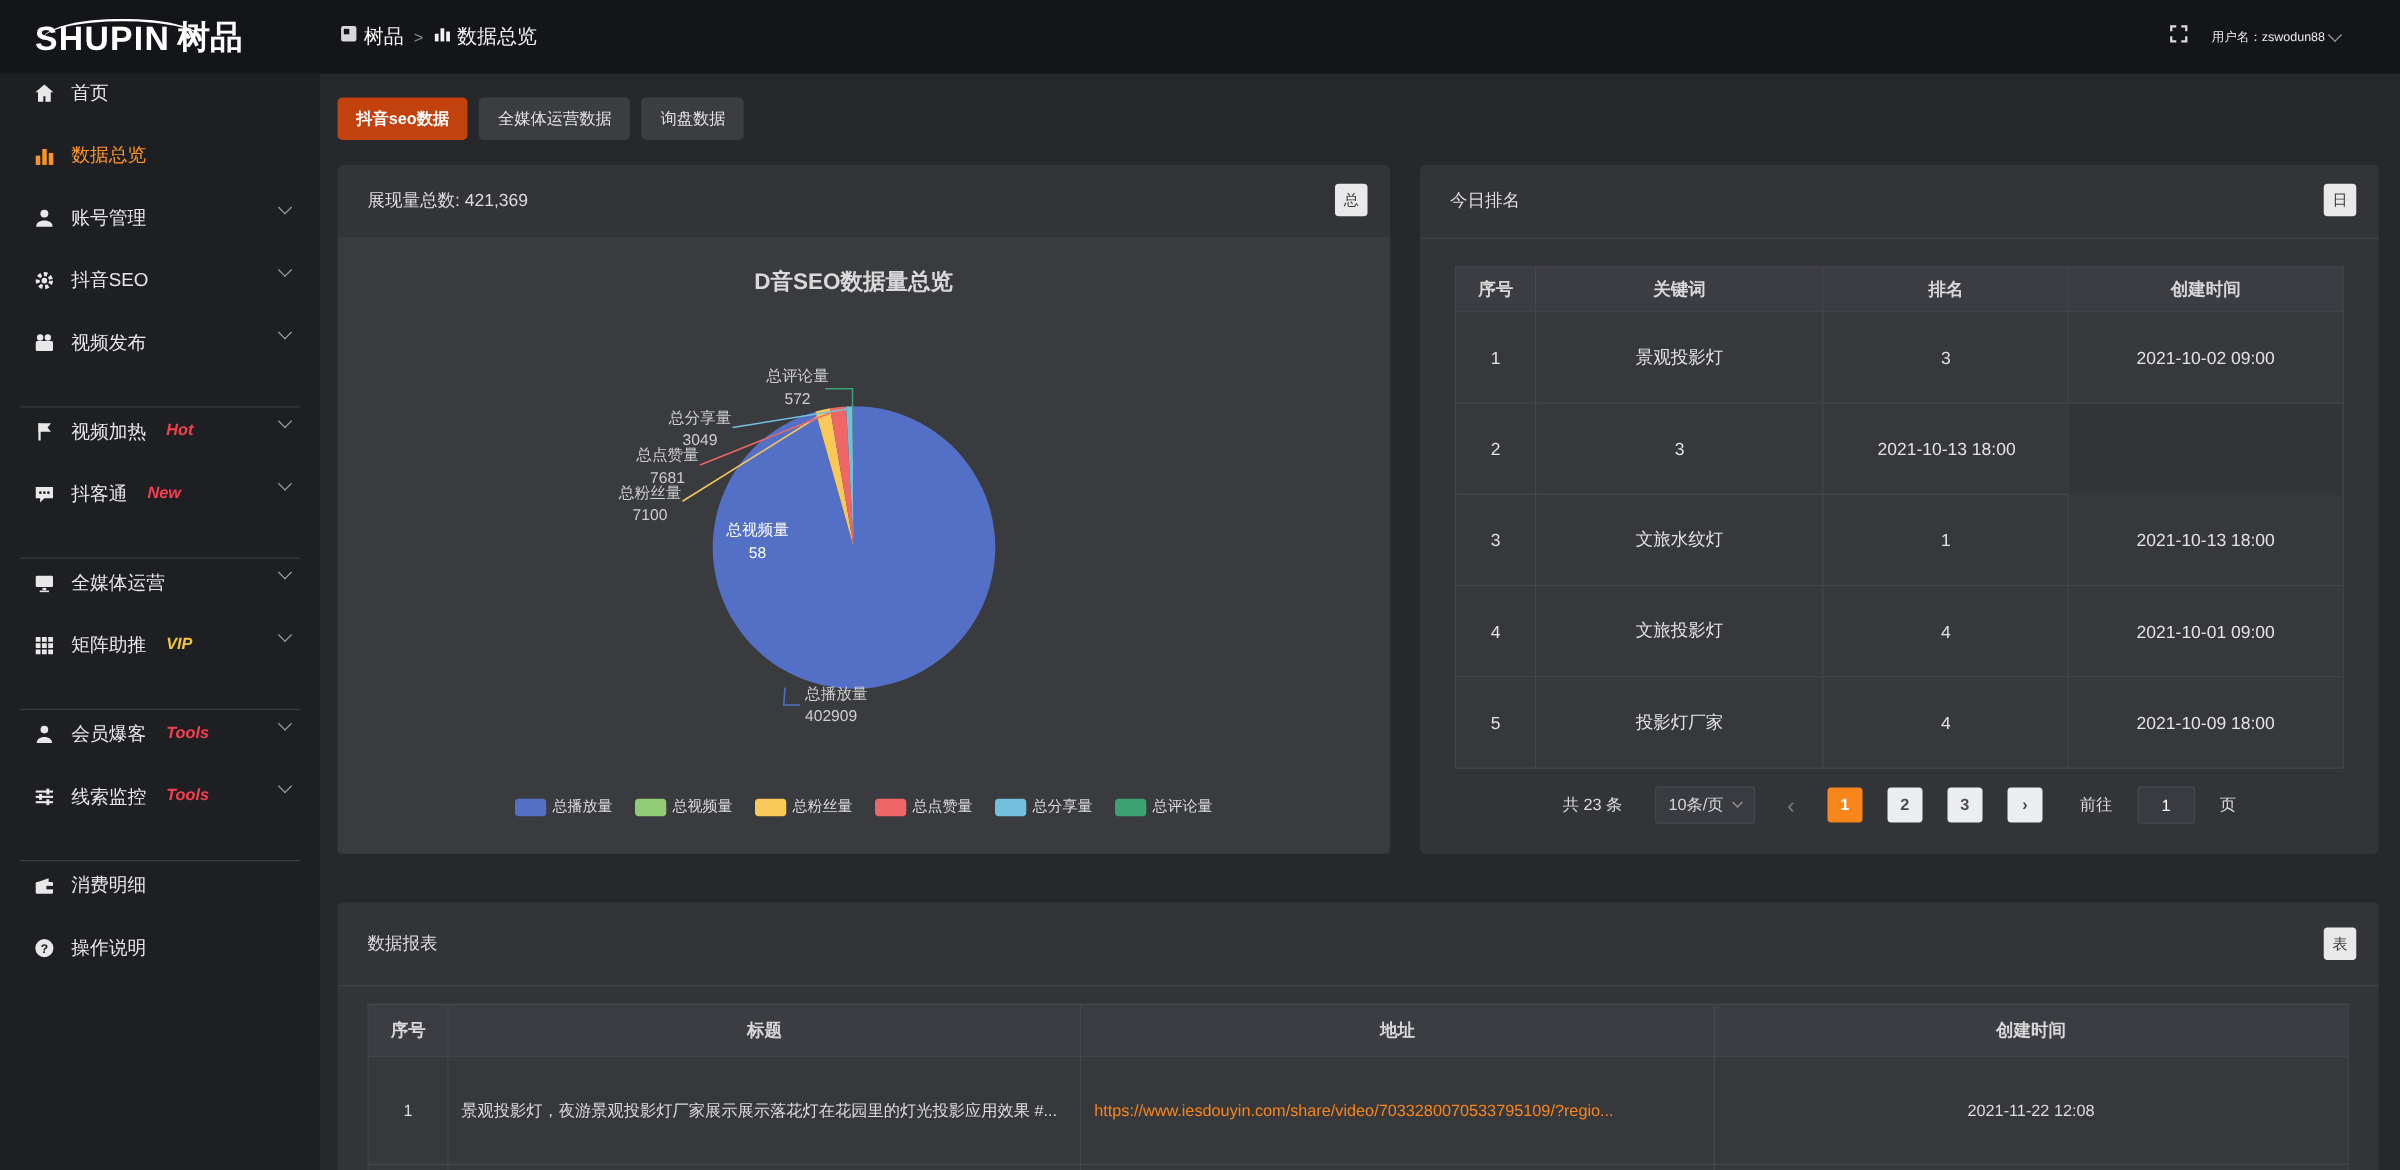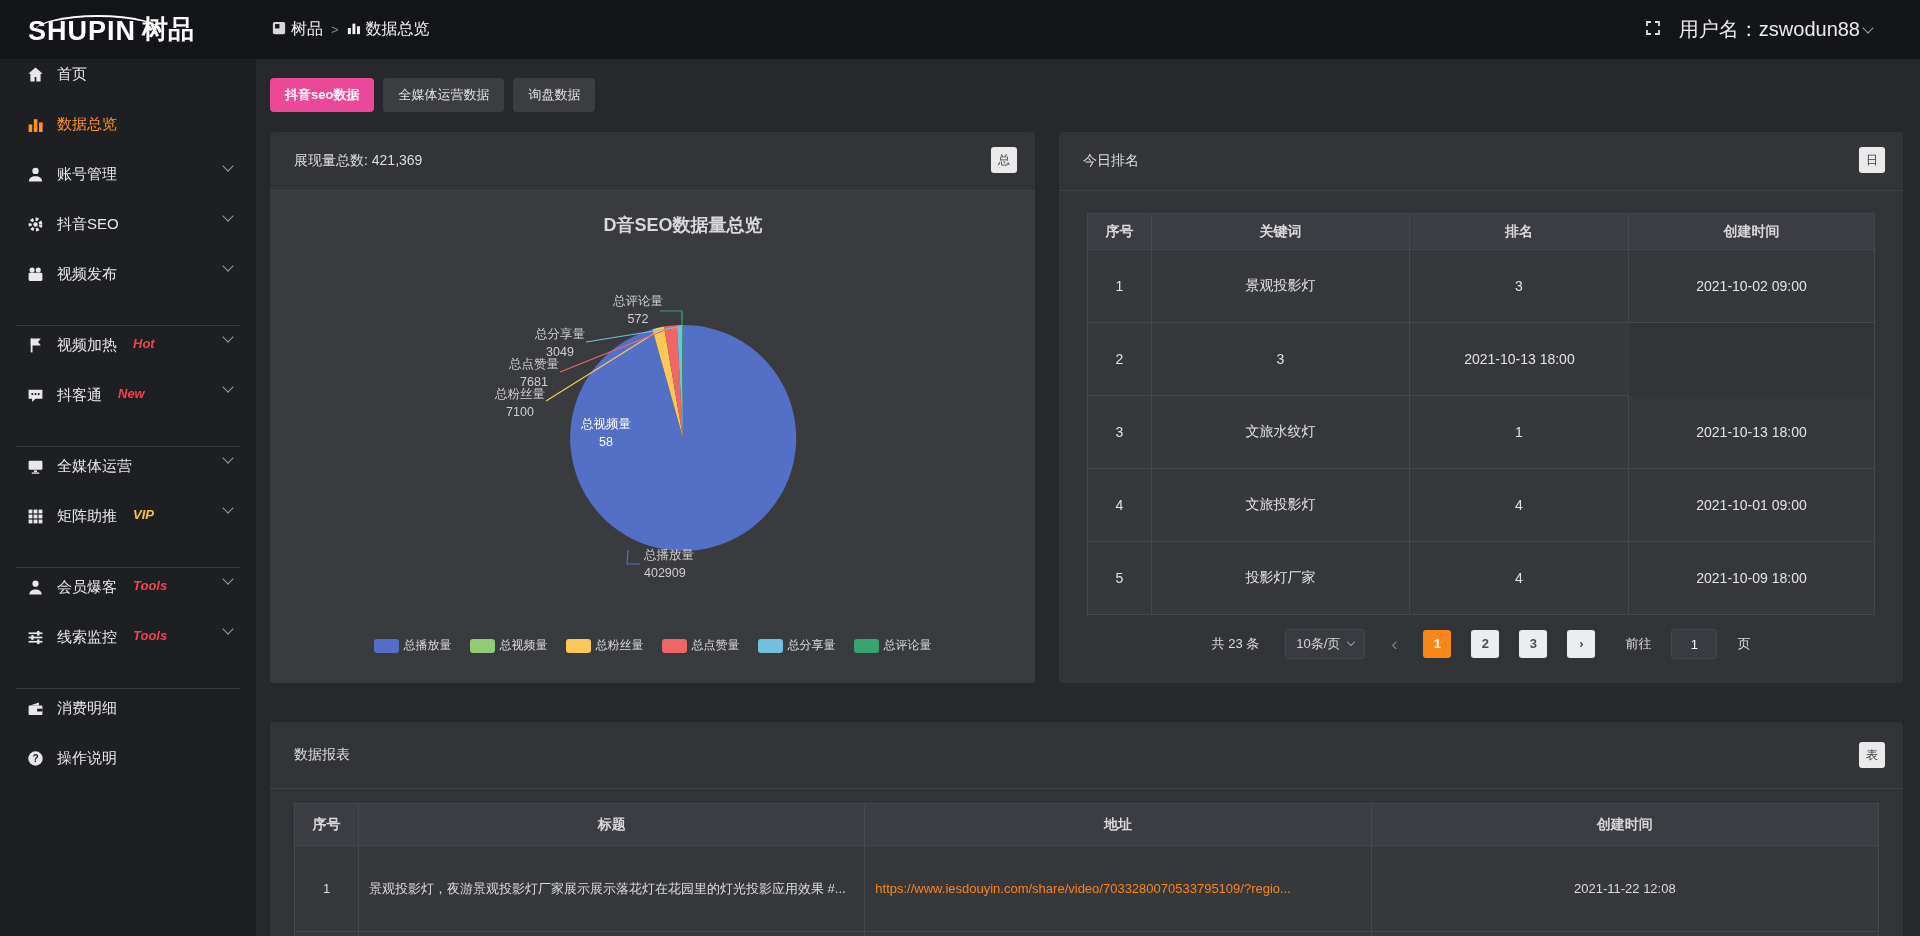--- a/index.html
+++ b/index.html
@@ -9,49 +9,49 @@
   
   .topbar{position:absolute;top:0;left:0;right:0;height:59px;background:#141518;display:flex;align-items:center;z-index:5;}
   .logo{width:256px;flex:0 0 256px;display:flex;align-items:flex-end;padding-left:28px;box-sizing:border-box;position:relative;}
   .logo-en{color:#fff;font-weight:bold;font-size:27px;letter-spacing:1px;}
   .logo-cn{color:#fff;font-weight:bold;font-size:26px;margin-left:6px;}
   .logo-arc{position:absolute;top:3px;left:34px;width:128px;height:15px;border-top:2px solid #fff;border-radius:50% 50% 0 0/100% 100% 0 0;}
   .breadcrumb{display:flex;align-items:center;margin-left:16px;gap:8px;}
   .bc-item{display:flex;align-items:center;gap:5px;color:#f2f2f2;font-size:16px;cursor:pointer;}
   .bc-sep{color:#8a8a8a;font-size:13px;}
   .topbar-right{margin-left:auto;display:flex;align-items:center;gap:18px;padding-right:48px;}
-  .username{color:#ececec;font-size:20px;display:flex;align-items:center;gap:4px;}
+  .username{color:#ececec;font-size:10px;display:flex;align-items:center;gap:4px;}
   .chev{display:inline-block;width:7px;height:7px;border-right:1.6px solid #9b9b9b;border-bottom:1.6px solid #9b9b9b;transform:rotate(45deg);margin-top:-4px;}
 
   
   .sidebar{position:absolute;top:59px;left:0;width:256px;bottom:0;background:#1e1f23;padding-top:6px;box-sizing:border-box;}
   .menu-item{height:50px;display:flex;align-items:flex-start;padding-left:26px;color:#e8e8e8;font-size:15px;cursor:pointer;}
   .menu-item.active{color:#ff9426;}
   .mi-icon{width:18px;height:18px;margin-right:13px;display:inline-flex;align-items:center;justify-content:center;}
   .mi-icon svg{width:17px;height:17px;fill:currentColor;}
   .badge{font-style:italic;font-weight:bold;font-size:13px;margin-left:16px;}
   .badge.red{color:#f4404e;}
   .badge.yellow{color:#f6c343;}
   .menu-item .chev{margin-left:auto;margin-right:24px;margin-top:-3px;}
   .menu-divider{height:1px;background:#3a3b40;margin:10px 16px;}
 
   
   .main{position:absolute;left:256px;top:59px;right:0;bottom:0;background:#27282c;padding:19px 17px 0 14px;box-sizing:border-box;overflow:hidden;}
   .tabs{display:flex;gap:9px;}
   .tab{height:34px;line-height:34px;padding:0 15px;border-radius:4px;background:#3c3d41;color:#e3e3e3;font-size:13px;cursor:pointer;}
-  .tab.active{background:#ec4899;color:#fff;font-weight:bold;}
+  .tab.active{background:#c2410c;color:#fff;font-weight:bold;}
 
   .cards-row{display:flex;gap:24px;margin-top:20px;}
   .card{background:#333438;border-radius:4px;position:relative;box-sizing:border-box;}
   .card-header{height:58px;display:flex;align-items:center;padding:0 24px;border-bottom:1px solid #414247;}
   .card-title{color:#dedede;font-size:14px;}
   .corner-btn{position:absolute;top:15px;right:18px;width:26px;height:26px;background:#e9e9e9;color:#3a3a3a;border-radius:3px;font-size:12px;display:flex;align-items:center;justify-content:center;cursor:pointer;}
 
   
-  .chart-card{width:765px;height:551px;overflow:hidden;}
+  .chart-card{width:842px;height:551px;overflow:hidden;}
   .chart-body{background:#3a3b3f;height:492px;}
   .chart-area{position:relative;width:738px;height:430px;margin-left:24px;}
   .pie-title{position:absolute;top:22px;left:40px;right:0;text-align:center;color:#d9d9d9;font-size:18px;font-weight:600;}
   .legend{display:flex;justify-content:center;align-items:center;margin-top:16px;}
   .legend-item{display:flex;align-items:center;gap:5px;margin:0 9px;cursor:pointer;}
   .legend-swatch{width:25px;height:14px;border-radius:3px;}
   .legend-label{color:#dcdcdc;font-size:12px;}
 
   
   .ranking-card{flex:1;height:551px;overflow:hidden;}

